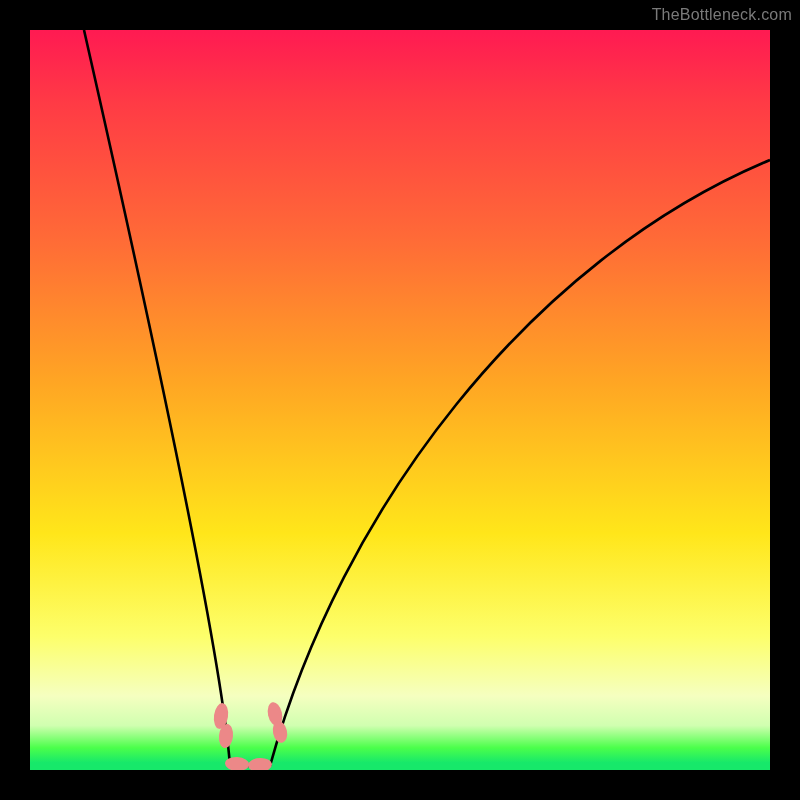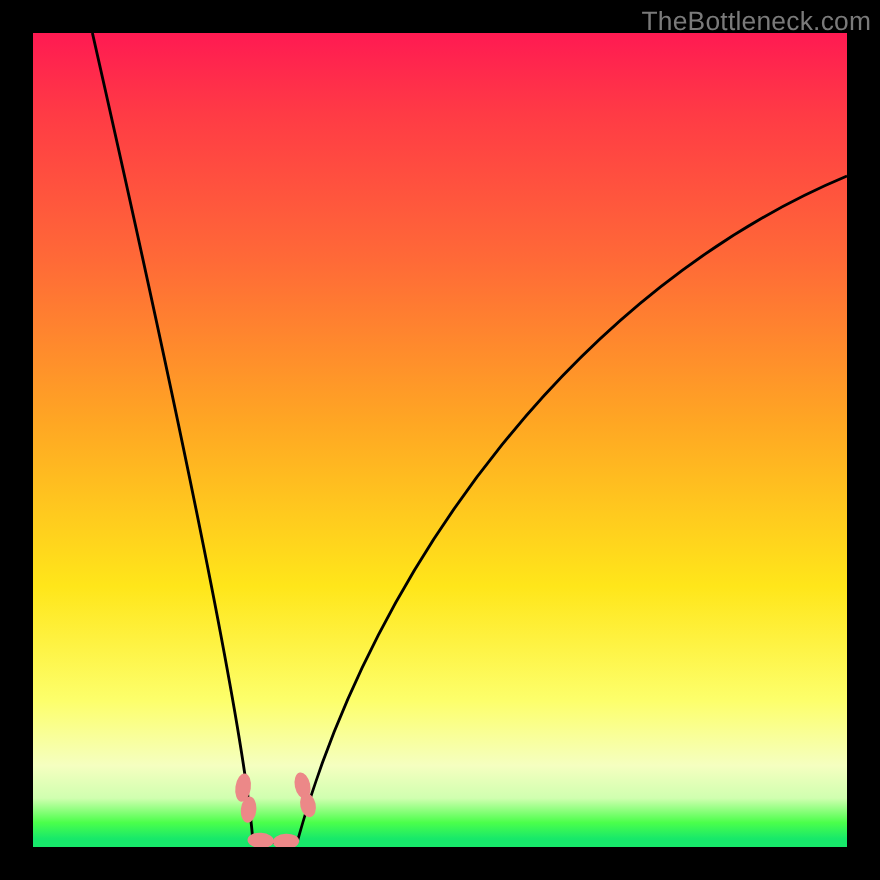--- a/index.html
+++ b/index.html
@@ -38,21 +38,21 @@
       #4bff4b 97%,
       #17e86a 99%,
       #17e86a 100%
     );
   }
   .watermark {
     position: absolute;
     top: 6px;
     right: 8px;
     color: #7a7a7a;
-    font-size: 24px;
+    font-size: 16px;
     font-weight: 500;
     letter-spacing: 0.2px;
     z-index: 5;
     user-select: none;
   }
   svg.curve {
     position: absolute;
     left: 0;
     top: 0;
     width: 740px;

